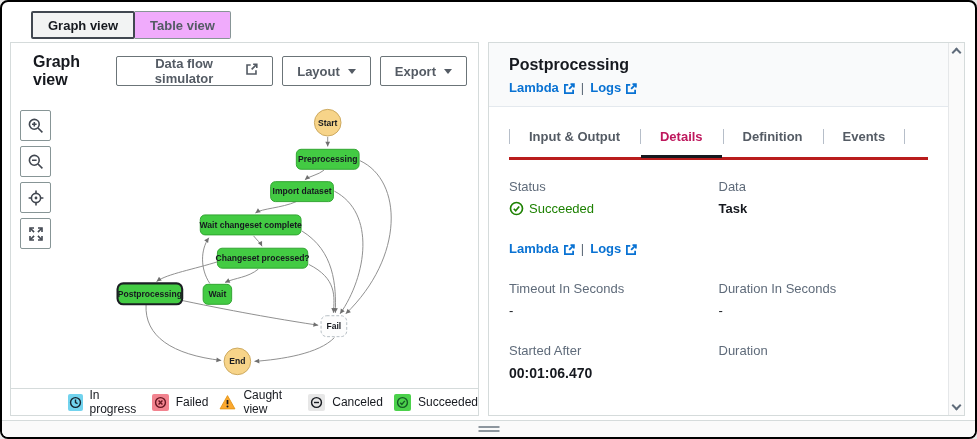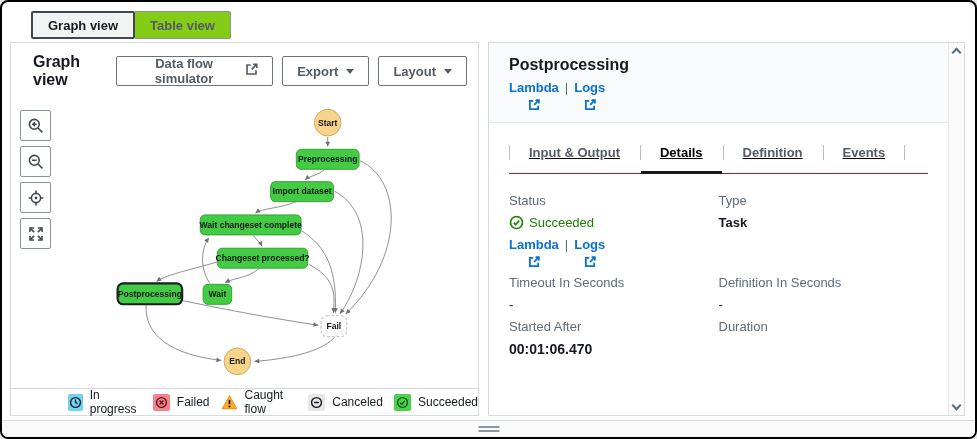--- a/index.html
+++ b/index.html
@@ -5,21 +5,21 @@
   * { margin:0; padding:0; box-sizing:border-box; }
   body { background:#e9e9e9; font-family:"Liberation Sans", sans-serif; }
   .frame { position:relative; width:977px; height:439px; background:#fff;
            border:2px solid #000; border-radius:8px; overflow:hidden; }
 
   
   .view-switch { position:absolute; top:9px; left:29px; display:flex; z-index:5; }
   .seg { height:28px; padding:0 15px; display:flex; align-items:center;
          font-size:13px; font-weight:bold; cursor:pointer; }
   .seg.active { background:#f2f3f3; border:2px solid #414750; border-radius:2px; color:#16191f; }
-  .seg.inactive { background:#84cc16; border:1px solid #879596; border-left:none;
+  .seg.inactive { background:#f0abfc; border:1px solid #879596; border-left:none;
                   color:#545b64; border-radius:0 2px 2px 0; }
 
   
   .main { position:absolute; top:40px; left:8px; right:10px; bottom:21px; display:flex; gap:9px; }
   .panel { background:#fff; border:1px solid #d5dbdb; }
 
   
   .graph-panel { width:469px; display:flex; flex-direction:column; }
   .gp-header { display:flex; justify-content:space-between; align-items:center;
                padding:10px 11px 8px 22px; }
@@ -42,35 +42,35 @@
   .leg-item { display:flex; align-items:center; gap:7px; }
   .leg-ic { width:17px; height:17px; border-radius:2px; display:flex;
             align-items:center; justify-content:center; }
 
   
   .detail-panel { flex:1; position:relative; overflow:hidden; }
   .dp-content { position:absolute; top:0; left:0; right:16px; bottom:0; }
   .dp-header { padding:13px 20px 11px; background:#f9fafb; border-bottom:1px solid #e4e9ee; }
   .dp-title { font-size:16px; font-weight:bold; color:#16191f; }
   .dp-links { margin-top:6px; font-size:13px; font-weight:bold; }
-  a.lnk { color:#0972d3; text-decoration:none; display:inline-flex; align-items:center;
-          gap:4px; cursor:pointer;flex-direction:column; }
+  a.lnk { color:#0972d3; text-decoration:none; display:inline-flex; align-items:flex-end;
+          gap:4px; cursor:pointer; }
   .lnk-sep { color:#5f6b7a; margin:0 6px; font-weight:normal; }
-  .tabs { display:flex; margin:10px 20px 0; border-bottom:1px solid #b91c1c;text-decoration:underline; }
+  .tabs { display:flex; margin:10px 20px 0; border-bottom:3px solid #b91c1c; }
   .tab { position:relative; padding:12px 20px 13px; font-size:13px; font-weight:bold;
          color:#545b64; cursor:pointer; }
   .tab::before { content:''; position:absolute; left:0; top:12px; bottom:13px;
                  width:1px; background:#b6bec9; }
   .tab:last-child::after { content:''; position:absolute; right:0; top:12px; bottom:13px;
                  width:1px; background:#b6bec9; }
-  .tab.active { color:#000000; }
+  .tab.active { color:#be185d; }
   .tab.active .underline { position:absolute; left:1px; right:1px; bottom:-1px;
                  height:3px; background:#16191f; }
   .detail-grid { padding:19px 20px; display:grid; grid-template-columns:1fr 1fr;
-                 row-gap:7px; font-size:13px; }
+                 row-gap:25px; font-size:13px; }
   .lbl { color:#5f6b7a; margin-bottom:7px; }
   .val { color:#16191f; }
   .val.bold { font-weight:bold; }
   .val.time { font-weight:bold; font-size:14px; }
   .status-ok { display:flex; align-items:center; gap:5px; color:#1d8102; }
 
   
   .scrollbar { position:absolute; top:0; right:0; bottom:0; width:16px;
                background:#fafafa; border-left:1px solid #e5e7e9; }
   .chev { position:absolute; left:4px; width:7px; height:7px;
@@ -105,25 +105,25 @@
             <span>Data flow simulator</span>
             <span>
               <svg width="13" height="13" viewBox="0 0 16 16" fill="none" stroke="#545b64" stroke-width="2">
                 <path d="M13.5 9v4.5h-11v-11H7"></path>
                   <path d="M10 1.5h4.5V6"></path>
                   <path d="M14 2 8.2 7.8"></path>
               </svg>
             </span>
           </button>
           <button class="btn">
-            <span>Export</span>
+            <span>Layout</span>
             <span class="caret"></span>
           </button>
           <button class="btn">
-            <span>Layout</span>
+            <span>Export</span>
             <span class="caret"></span>
           </button>
         </div>
       </div>
 
       <div class="graph-area">
         <div class="zoom-toolbar">
           <div class="ztn">
             <svg width="18" height="18" viewBox="0 0 18 18" fill="none" stroke="#414750" stroke-width="1.6">
               <circle cx="7.3" cy="7.3" r="4.9"></circle>
@@ -236,21 +236,21 @@
           <span>Failed</span>
         </div>
         <div class="leg-item">
           <span class="leg-ic">
             <svg width="17" height="17" viewBox="0 0 16 16">
               <path d="M8 1.5 L15 14 H1 Z" fill="#fba830" stroke="#e2920f" stroke-width="0.8" stroke-linejoin="round"></path>
               <path d="M8 5.6v4" stroke="#16191f" stroke-width="1.6"></path>
               <circle cx="8" cy="11.8" r="0.95" fill="#16191f"></circle>
             </svg>
           </span>
-          <span>Caught flow</span>
+          <span>Caught view</span>
         </div>
         <div class="leg-item">
           <span class="leg-ic" style="background:#e7e7e7">
             <svg width="13" height="13" viewBox="0 0 14 14" fill="none" stroke="#16191f" stroke-width="1.5">
               <circle cx="7" cy="7" r="5.3"></circle>
                 <path d="M4.3 7h5.4"></path>
             </svg>
           </span>
           <span>Canceled</span>
         </div>
@@ -305,21 +305,21 @@
             <div class="lbl">Status</div>
             <div class="val status-ok">
               <svg width="15" height="15" viewBox="0 0 16 16" fill="none" stroke="#1d8102" stroke-width="1.8">
                 <circle cx="8" cy="8" r="6.4"></circle>
                   <path d="M5.1 8.3l2 2.1 3.8-4.6"></path>
               </svg>
               <span>Succeeded</span>
             </div>
           </div>
           <div>
-            <div class="lbl">Type</div>
+            <div class="lbl">Data</div>
             <div class="val bold">Task</div>
           </div>
 
           <div>
             <div class="val dp-links" style="margin-top:0">
               <a class="lnk">
                 <span>Lambda</span>
                 <svg width="12" height="12" viewBox="0 0 16 16" fill="none" stroke="#0972d3" stroke-width="2.4">
                   <path d="M13.5 9v4.5h-11v-11H7"></path>
                     <path d="M10 1.5h4.5V6"></path>
@@ -335,21 +335,21 @@
               </a>
             </div>
           </div>
           <div></div>
 
           <div>
             <div class="lbl">Timeout In Seconds</div>
             <div class="val">-</div>
           </div>
           <div>
-            <div class="lbl">Definition In Seconds</div>
+            <div class="lbl">Duration In Seconds</div>
             <div class="val">-</div>
           </div>
 
           <div>
             <div class="lbl">Started After</div>
             <div class="val time">00:01:06.470</div>
           </div>
           <div>
             <div class="lbl">Duration</div>
           </div>

